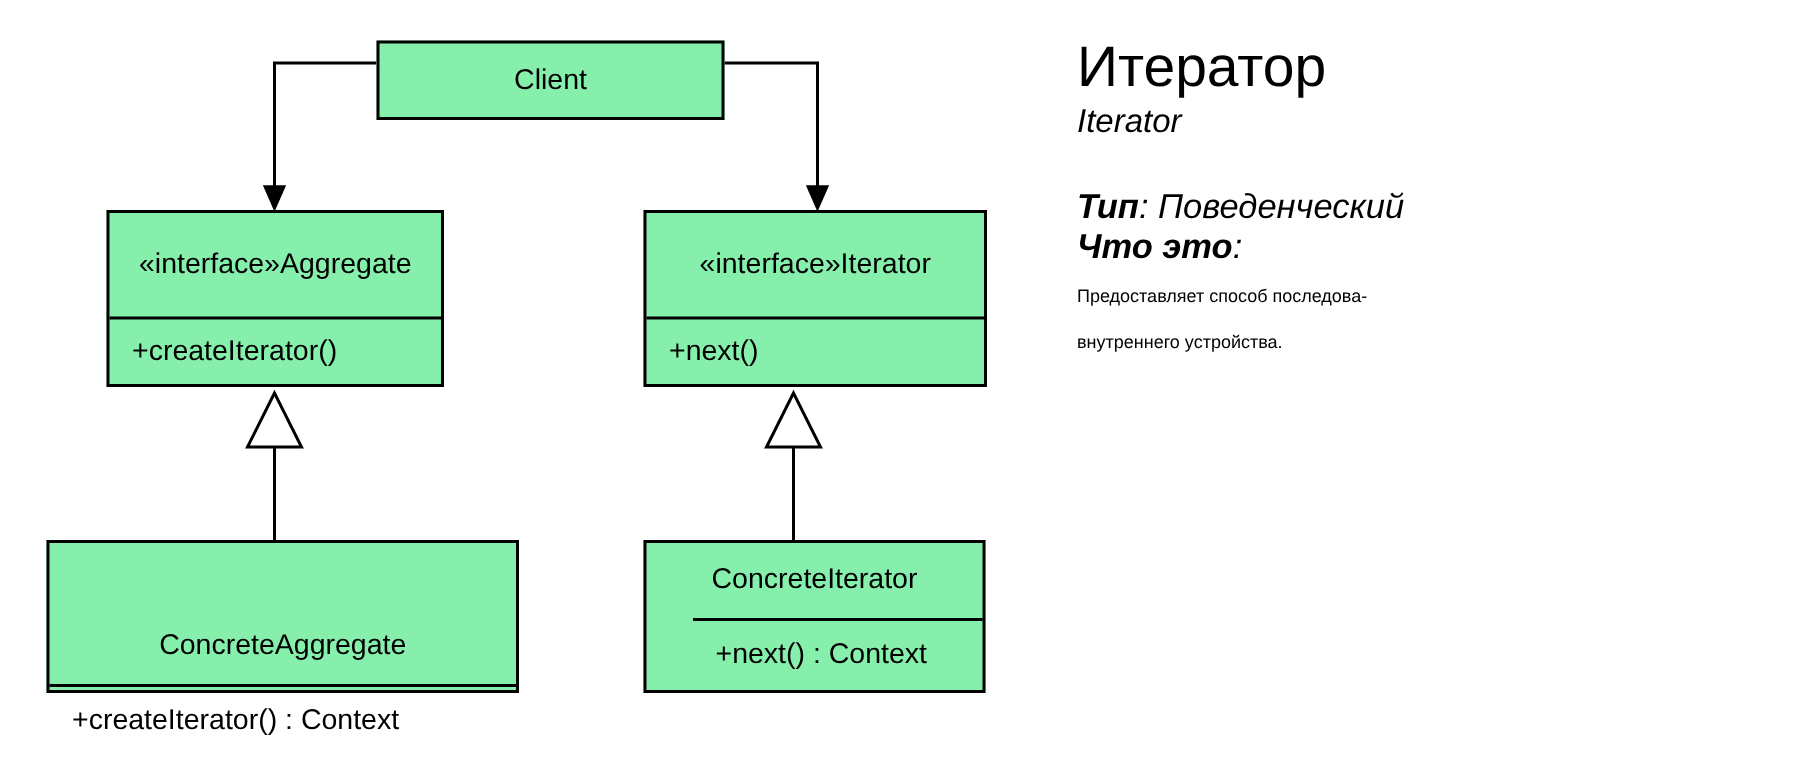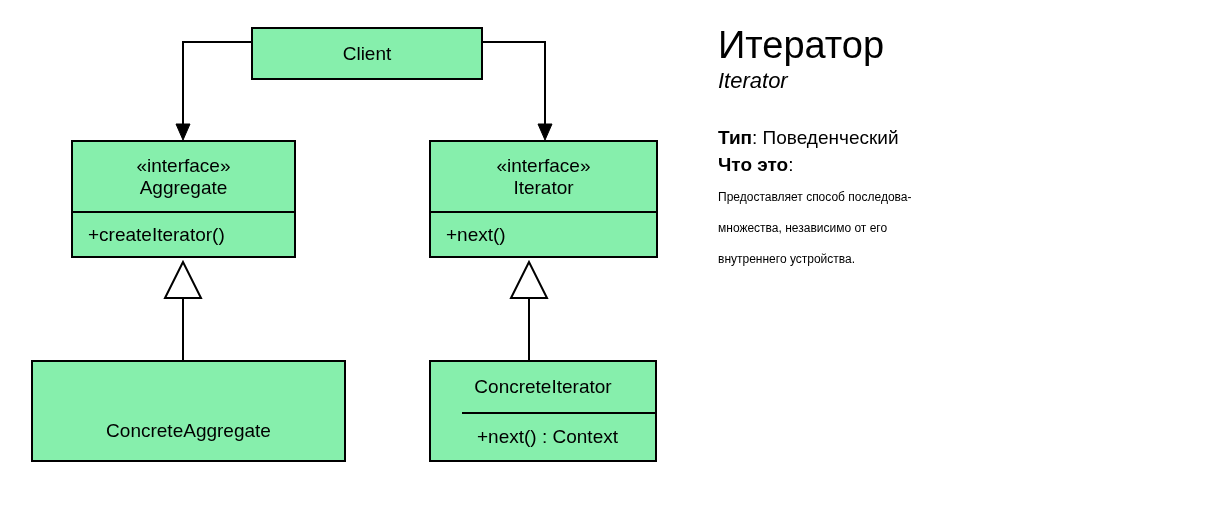--- a/index.html
+++ b/index.html
@@ -42,21 +42,21 @@
   .uml-row.left {
     justify-content: flex-start;
     padding-left: 15px;
     text-align: center;
   }
   .divider {
     border-top: 2px solid #000000;
   }
   .stereo-stack {
     display: flex;
-    flex-direction: column;
+    flex-direction: row;
     align-items: center;
     justify-content: center;
     line-height: 22px;
   }
 
   
   #box-client       { left: 251px; top: 27px;  width: 232px; height: 53px; }
   #box-client .r1   { height: 100%; }
 
   #box-aggregate    { left: 71px;  top: 140px; width: 225px; height: 118px; }
@@ -98,22 +98,23 @@
     margin: 0;
   }
   #panel .title-en {
     font-size: 22px;
     line-height: 26px;
     font-style: italic;
     margin: 2px 0 0 0;
   }
   #panel .meta {
     margin-top: 30px;
-    font-size: 19px;
+    font-size: 23px;
     line-height: 27px;
+    font-style: italic;
   }
   #panel .meta .lbl { font-weight: bold; }
   #panel .desc {
     margin-top: 4px;
     font-size: 12px;
     line-height: 31px;
     width: 360px;
   }
   #panel .desc div { white-space: pre; }
 </style>
@@ -156,20 +157,21 @@
       <div class="stereo-stack">
         <span>«interface»</span>
         <span>Iterator</span>
       </div>
     </div>
     <div class="uml-row left r2 divider">+next()</div>
   </div>
 
   <div class="uml-box" id="box-concrete-aggregate">
     <div class="uml-row center r1">ConcreteAggregate</div>
+    <div class="uml-row left r2 divider">+createIterator() : Context</div>
   </div>
 
   <div class="uml-box" id="box-concrete-iterator">
     <div class="uml-row center r1">ConcreteIterator</div>
     <div class="uml-row left r2 divider">+next() : Context</div>
   </div>
 
   <div id="panel">
     <h1 class="title-ru">Итератор</h1>
     <p class="title-en">Iterator</p>
@@ -178,18 +180,17 @@
       <div>
         <span class="lbl">Тип</span><span>: Поведенческий</span>
       </div>
       <div>
         <span class="lbl">Что это</span><span>:</span>
       </div>
     </div>
 
     <div class="desc">
       <div>Предоставляет способ последова-</div>
-      <div>множества, независимо от его</div>
       <div>внутреннего устройства.</div>
     </div>
   </div>
 
 </div>
 
 </body></html>

